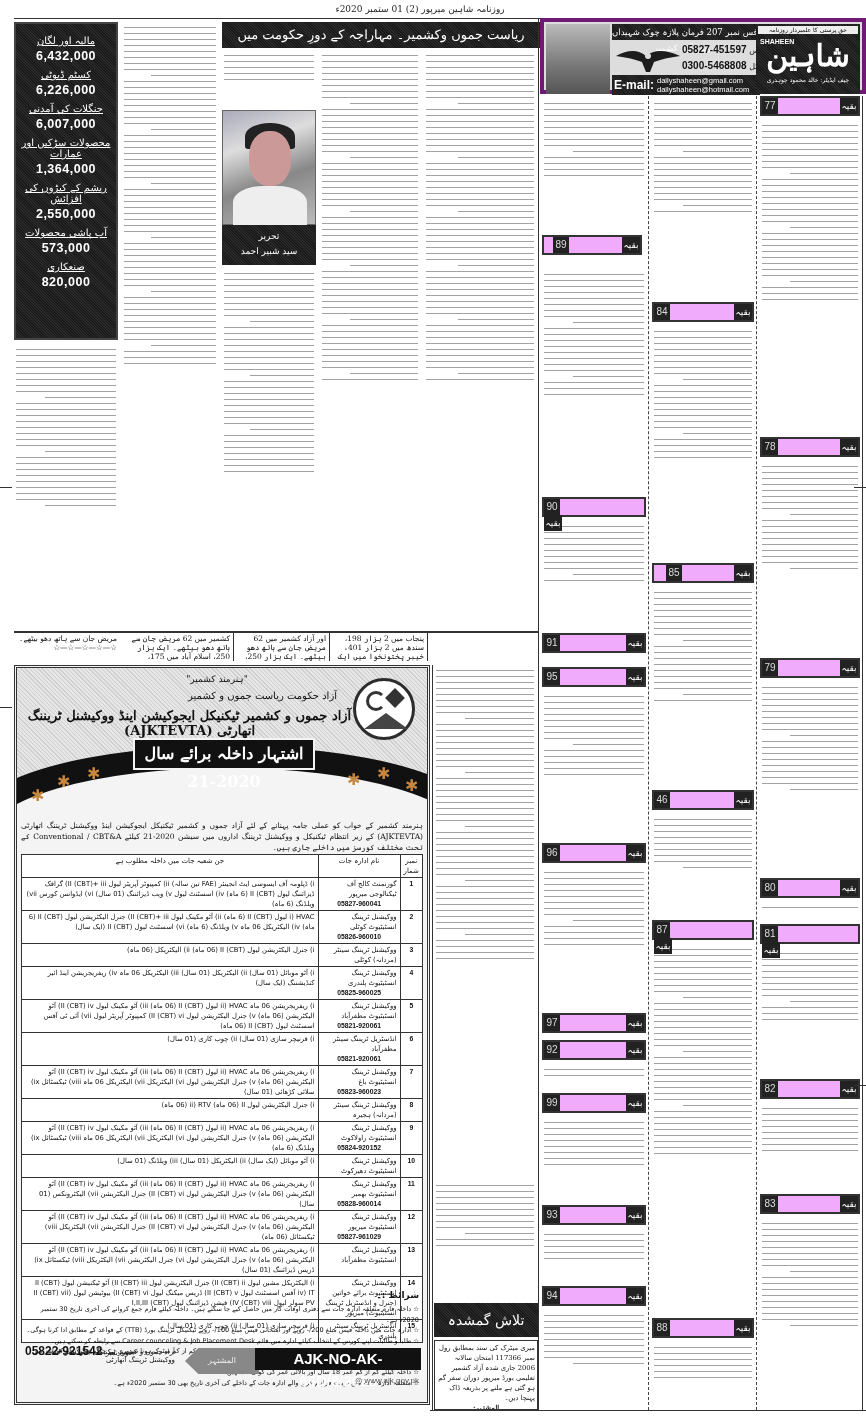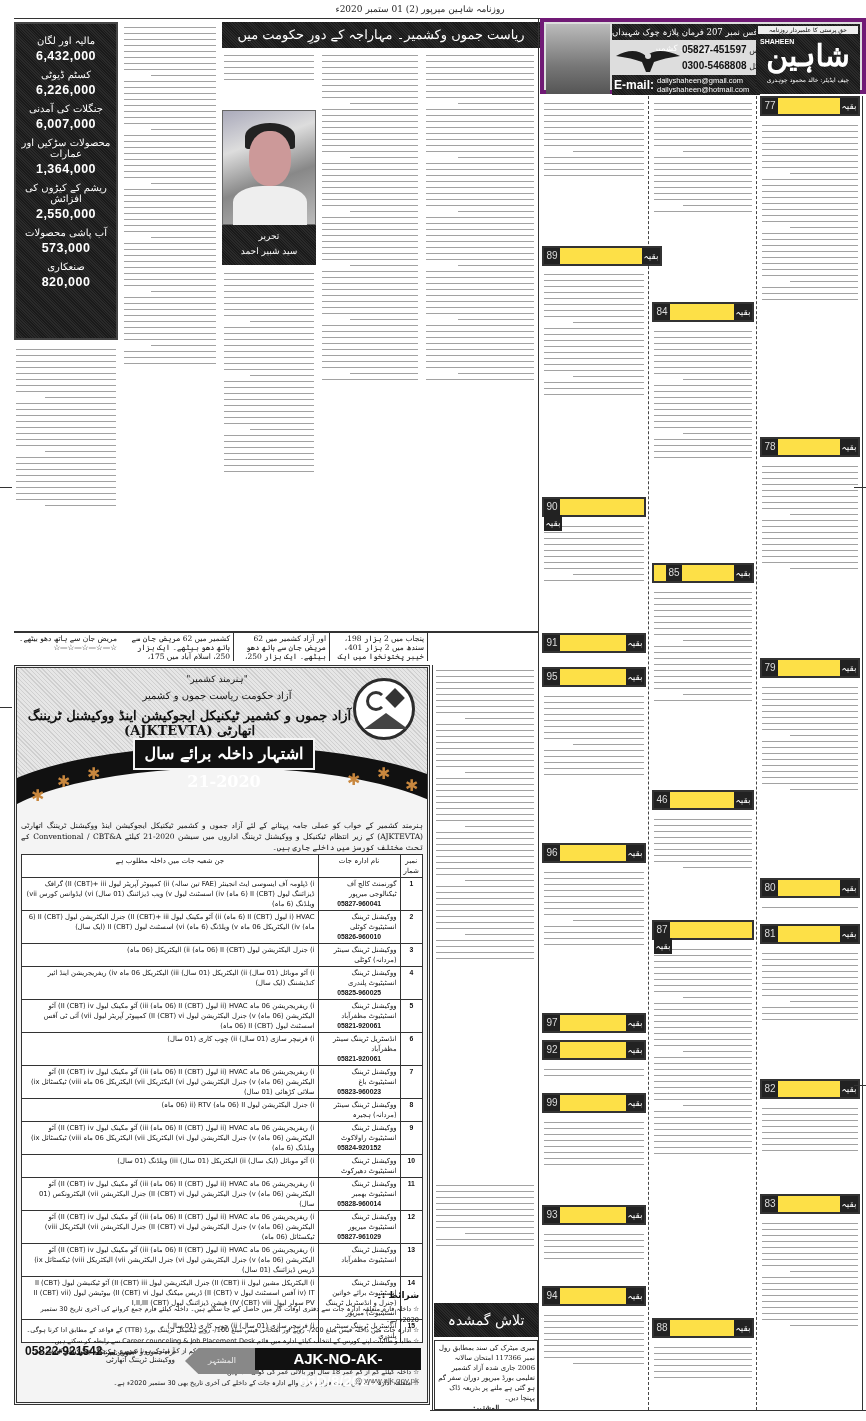--- a/index.html
+++ b/index.html
@@ -9,21 +9,21 @@
   .urdu { direction: rtl; font-family: "DejaVu Serif", serif; }
   .dateline { left: 300px; top: 4px; width: 240px; font-size: 9px; text-align: center; color:#222; }
   .dark { background: repeating-linear-gradient(45deg,#2a2a2a 0 1px,#1a1a1a 1px 2px); color:#fff; }
   .grey-dot { background: repeating-linear-gradient(45deg,#cfcfcf 0 1px,#e6e6e6 1px 3px); }
   
   .txt { overflow: hidden; font-size: 7.5px; line-height: 11px; color:#222; direction: rtl; text-align: justify; }
   .line { height: 1px; background: #555; margin: 5px 2px 4.5px 2px; opacity: .55; }
   .line.s { margin-left: 30%; }
   
   .stats { left: 14px; top: 22px; width: 104px; height: 318px; border: 2px solid #444; padding: 6px 2px; text-align:center; }
-  .stats .lbl { font-size: 10px; margin: 5px 0 3px; font-family: "DejaVu Serif", serif; direction: rtl; }
+  .stats .lbl { font-size: 10px; margin: 5px 0 3px; font-family: "DejaVu Serif", serif; direction: rtl; text-decoration: underline; }
   .stats .val { font-size: 12.5px; font-weight: bold; letter-spacing: .5px; margin-bottom: 6px; font-family: "Liberation Sans", sans-serif; }
   .headline { left: 222px; top: 22px; width: 318px; height: 26px; font-size: 13px; text-align: center; line-height: 26px; }
   .photo { left: 222px; top: 110px; width: 94px; height: 115px; background: linear-gradient(160deg,#aab 0%,#ddd 30%,#888 60%,#bbb 100%); border:1px solid #666; }
   .photo .face { position:absolute; left:26px; top:20px; width:42px; height:55px; border-radius:45%; background:#c99; }
   .photo .hair { position:absolute; left:22px; top:12px; width:50px; height:26px; border-radius:50% 50% 10% 10%; background:#222; }
   .photo .shirt { position:absolute; left:10px; top:75px; width:74px; height:40px; border-radius:40% 40% 0 0; background:#eee; }
   .caption { left: 222px; top: 225px; width: 94px; height: 40px; font-size: 9px; text-align: center; padding-top:4px; line-height:15px; }
   .vsep { width: 1px; background: #333; }
   .hsep { height: 1px; background: #333; }
   .dashed-v { width: 0; border-left: 1px dashed #444; }
@@ -35,34 +35,34 @@
   .phone { position:absolute; left:138px; font-size:10px; font-weight:bold; font-family:"Liberation Sans",sans-serif; }
   .phone span.l { font-size:8px; font-weight:normal; font-family:"DejaVu Serif",serif; }
   .email { position:absolute; left:68px; top:53px; width:148px; height:20px; font-size:7.5px; font-family:"Liberation Sans",sans-serif; padding-left:2px; display:flex; align-items:center; }
   .email .em { font-size:12px; font-weight:bold; margin-right:3px; }
   .logo { position:absolute; right:2px; top:2px; width:104px; height:70px; text-align:center; }
   .logo .top { font-size:6px; background:#eee; color:#000; margin:2px; height:8px; line-height:8px; }
   .logo .brand { font-size:30px; line-height:40px; font-family:"DejaVu Serif",serif; font-weight:bold; }
   .logo .sh { position:absolute; left:4px; top:14px; font-size:7px; font-weight:bold; font-family:"Liberation Sans",sans-serif; }
   .logo .ed { font-size:6px; }
   
-  .tag { position:absolute; height:20px; border:2px solid #333; background:#fde047; display:flex; justify-content:space-between; align-items:stretch; }
+  .tag { position:absolute; height:20px; border:2px solid #333; background:#f0abfc; display:flex; justify-content:space-between; align-items:stretch; }
   .tag .num { background:#222; color:#ddd; font-size:10px; font-family:"Liberation Sans",sans-serif; width:16px; text-align:center; line-height:16px; }
   .tag .bq { background:#222; color:#fff; font-size:9px; width:18px; text-align:center; line-height:16px; font-family:"DejaVu Serif",serif; }
   
   .strip { top: 633px; height: 28px; font-size: 7.5px; line-height: 9px; overflow:hidden; direction:rtl; padding: 1px 3px; }
   
   .ad { left: 14px; top: 665px; width: 416px; height: 740px; border: 3px double #333; background:#f4f4f4; overflow:hidden; }
   .ad-banner { position:absolute; left:0; top:0; width:410px; height:150px; }
   .ad-emblem { position:absolute; right:12px; top:10px; width:62px; height:62px; border-radius:50%; border:3px solid #2c2c2c; background:#fff; }
   .ad-emblem .moon { position:absolute; left:10px; top:10px; width:20px; height:20px; border-radius:50%; border:3px solid #333; border-right-color:transparent; }
   .ad-emblem .mtn { position:absolute; left:8px; top:32px; width:0; height:0; border-left:22px solid transparent; border-right:22px solid transparent; border-bottom:16px solid #444; }
   .ad-emblem .leaf { position:absolute; right:10px; top:10px; width:14px; height:14px; background:#333; transform:rotate(45deg); }
   .ad-t1 { position:absolute; left:80px; top:6px; width:240px; text-align:center; font-size:9px; }
-  .ad-t2 { position:absolute; left:80px; top:22px; width:240px; text-align:center; font-size:10px; }
+  .ad-t2 { position:absolute; left:80px; top:22px; width:240px; text-align:right; font-size:10px; }
   .ad-t3 { position:absolute; left:10px; top:40px; width:325px; text-align:center; font-size:13px; font-weight:bold; }
   .ad-swoosh { position:absolute; left:0; top:60px; width:410px; height:92px; overflow:hidden; }
   .ad-swoosh .wave { position:absolute; left:-40px; top:18px; width:500px; height:140px; border-radius:50%; background:#111; }
   .ad-swoosh .wave2 { position:absolute; left:-30px; top:40px; width:480px; height:140px; border-radius:50%; background:#f4f4f4; }
   .maple { position:absolute; color:#c8873e; font-size:16px; }
   .ad-year { position:absolute; left:116px; top:70px; width:182px; height:32px; background:#111; color:#fff; border:2px solid #f4f4f4; text-align:center; line-height:28px; font-size:16px; font-weight:bold; direction:rtl; font-family:"DejaVu Serif",serif; }
   .ad-intro { position:absolute; left:4px; top:152px; width:402px; font-size:7.5px; line-height:11px; direction:rtl; text-align:justify; }
   table.ad-table { position:absolute; left:4px; top:186px; width:402px; border-collapse:collapse; font-size:6.8px; direction:rtl; background:#fff; }
   .ad-table td, .ad-table th { border:1px solid #333; padding:1px 3px; vertical-align:top; line-height:10px; }
   .ad-table th { font-weight:normal; font-size:7px; background:#fff; }
@@ -968,21 +968,21 @@
 
 <div id="tags">
     <div class="tag" style="left: 760px; top: 96px; width: 100px;">
       <span class="num">77</span>
       <span class="bq urdu">بقیہ</span>
     </div>
     <div class="tag" style="left: 652px; top: 302px; width: 102px;">
       <span class="num">84</span>
       <span class="bq urdu">بقیہ</span>
     </div>
-    <div class="tag" style="left: 542px; top: 246px; width: 120px;">
+    <div class="tag" style="left: 542px; top: 235px; width: 100px; padding-left: 9px;">
       <span class="num">89</span>
       <span class="bq urdu">بقیہ</span>
     </div>
     <div class="tag" style="left: 760px; top: 437px; width: 100px;">
       <span class="num">78</span>
       <span class="bq urdu">بقیہ</span>
     </div>
     <div class="tag" style="left: 542px; top: 497px; width: 104px; flex-direction: column;">
       <span class="num">90</span>
       <span class="bq urdu">بقیہ</span>
@@ -1004,21 +1004,21 @@
       <span class="bq urdu">بقیہ</span>
     </div>
     <div class="tag" style="left: 652px; top: 790px; width: 102px;">
       <span class="num">46</span>
       <span class="bq urdu">بقیہ</span>
     </div>
     <div class="tag" style="left: 760px; top: 878px; width: 100px;">
       <span class="num">80</span>
       <span class="bq urdu">بقیہ</span>
     </div>
-    <div class="tag" style="left: 760px; top: 924px; width: 100px;">
+    <div class="tag" style="left: 760px; top: 924px; width: 100px; flex-direction: column;">
       <span class="num">81</span>
       <span class="bq urdu">بقیہ</span>
     </div>
     <div class="tag" style="left: 542px; top: 843px; width: 104px;">
       <span class="num">96</span>
       <span class="bq urdu">بقیہ</span>
     </div>
     <div class="tag" style="left: 652px; top: 920px; width: 102px; flex-direction: column;">
       <span class="num">87</span>
       <span class="bq urdu">بقیہ</span>

